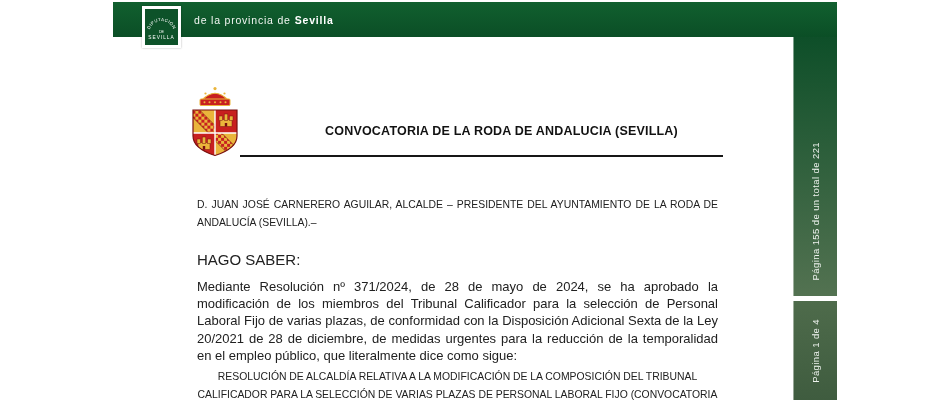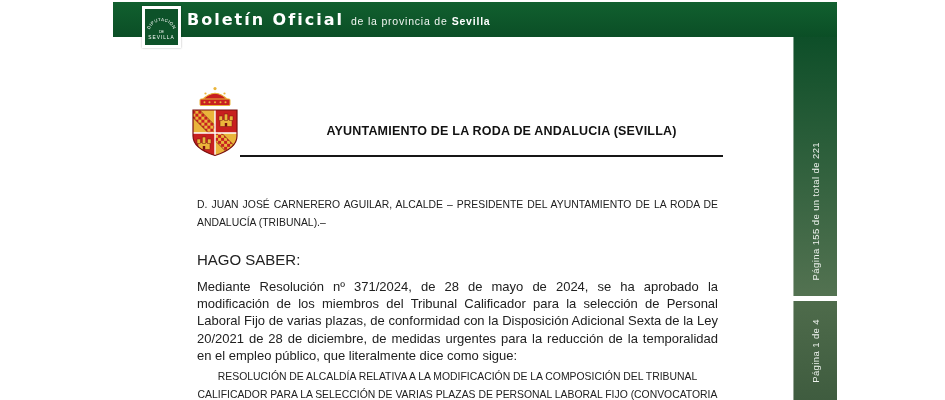--- a/index.html
+++ b/index.html
@@ -55,21 +55,20 @@
   .p-body{top:265px;font-size:13px;line-height:17.2px;text-align:justify;}
   .p-title{top:358px;font-size:10.4px;line-height:17.2px;text-align:center;}
 </style>
 </head>
 <body>
 
 <div>
 
   <div class="topbar">
     <div class="brand">
-      <span class="brand-title">Boletín Oficial</span>
       <span class="brand-sub">de la provincia de</span>
       <span class="brand-city">Sevilla</span>
     </div>
   </div>
 
   <div class="logo-box">
     <svg viewBox="0 0 33 36">
       <defs>
         <path id="arcp" d="M4.5,21 A12.5,12.5 0 0 1 28.5,21" fill="none"></path>
       </defs>
@@ -137,21 +136,21 @@
         <rect x="23" y="53.5" width="34" height="10" transform="rotate(45 40 58.5)" fill="url(#chk)" stroke="#7a1010" stroke-width="0.6"></rect>
       </g>
       <use href="#castle" transform="translate(40,34.5)"></use>
       <use href="#castle" transform="translate(18,57.5)"></use>
       <line x1="29" y1="24" x2="29" y2="70" stroke="#ffffff" stroke-width="1.4"></line>
       <line x1="7" y1="47" x2="51" y2="47" stroke="#ffffff" stroke-width="1.4"></line>
     </g>
     <path d="M7,24 H51 V50 Q51,62.5 29,69.5 Q7,62.5 7,50 Z" fill="none" stroke="#7a1010" stroke-width="1.2"></path>
   </svg>
 
-  <div class="doc-heading">AYUNTAMIENTO DE LA RODA DE ANDALUCIA (SEVILLA)</div>
+  <div class="doc-heading">CONVOCATORIA DE LA RODA DE ANDALUCIA (SEVILLA)</div>
   <div class="rule"></div>
 
-  <p class="ptext p-intro">D. JUAN JOSÉ CARNERERO AGUILAR, ALCALDE – PRESIDENTE DEL AYUNTAMIENTO DE LA RODA DE ANDALUCÍA (TRIBUNAL).–</p>
+  <p class="ptext p-intro">D. JUAN JOSÉ CARNERERO AGUILAR, ALCALDE – PRESIDENTE DEL AYUNTAMIENTO DE LA RODA DE ANDALUCÍA (SEVILLA).–</p>
   <p class="ptext p-hago">HAGO SABER:</p>
   <p class="ptext p-body">Mediante Resolución nº 371/2024, de 28 de mayo de 2024, se ha aprobado la modificación de los miembros del Tribunal Calificador para la selección de Personal Laboral Fijo de varias plazas, de conformidad con la Disposición Adicional Sexta de la Ley 20/2021 de 28 de diciembre, de medidas urgentes para la reducción de la temporalidad en el empleo público, que literalmente dice como sigue:</p>
   <p class="ptext p-title">RESOLUCIÓN DE ALCALDÍA RELATIVA A LA MODIFICACIÓN DE LA COMPOSICIÓN DEL TRIBUNAL CALIFICADOR PARA LA SELECCIÓN DE VARIAS PLAZAS DE PERSONAL LABORAL FIJO (CONVOCATORIA DE EMPLEO PÚBLICO PARA ESTABILIZACIÓN DE EMPLEO TEMPORAL) ...</p>
 
 </div>
 
 </body></html>

